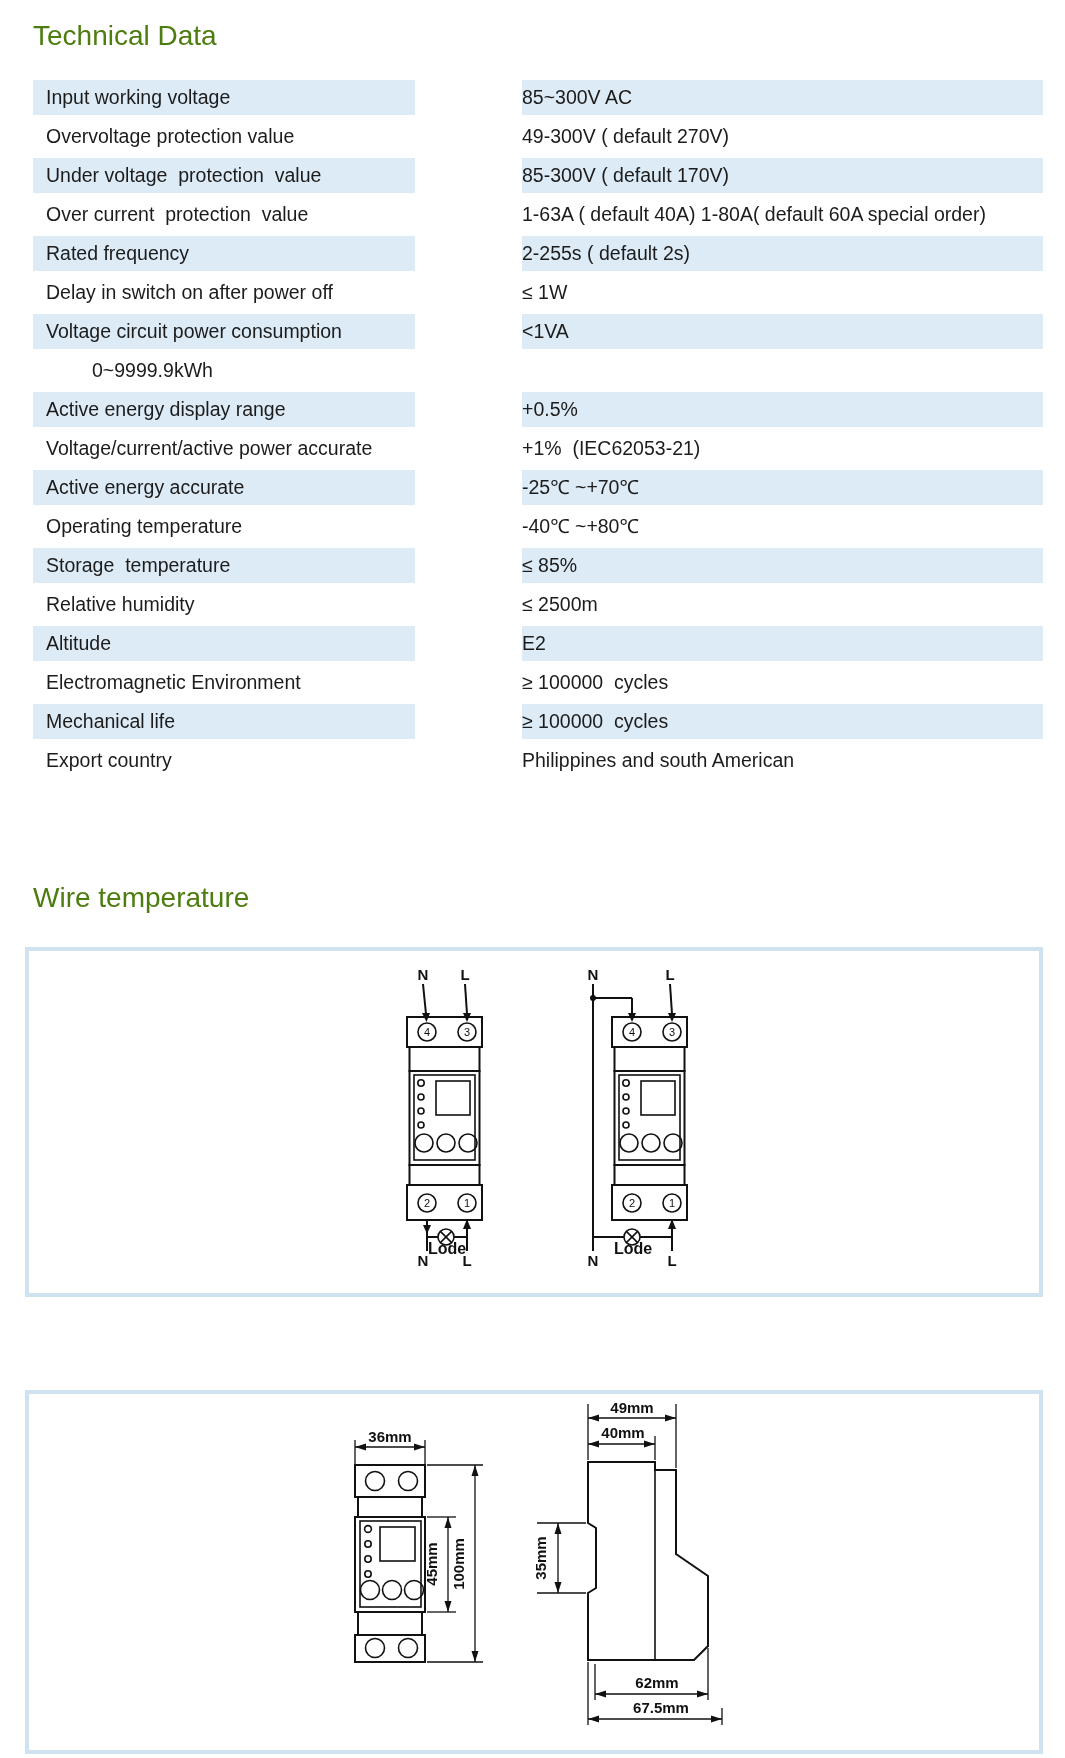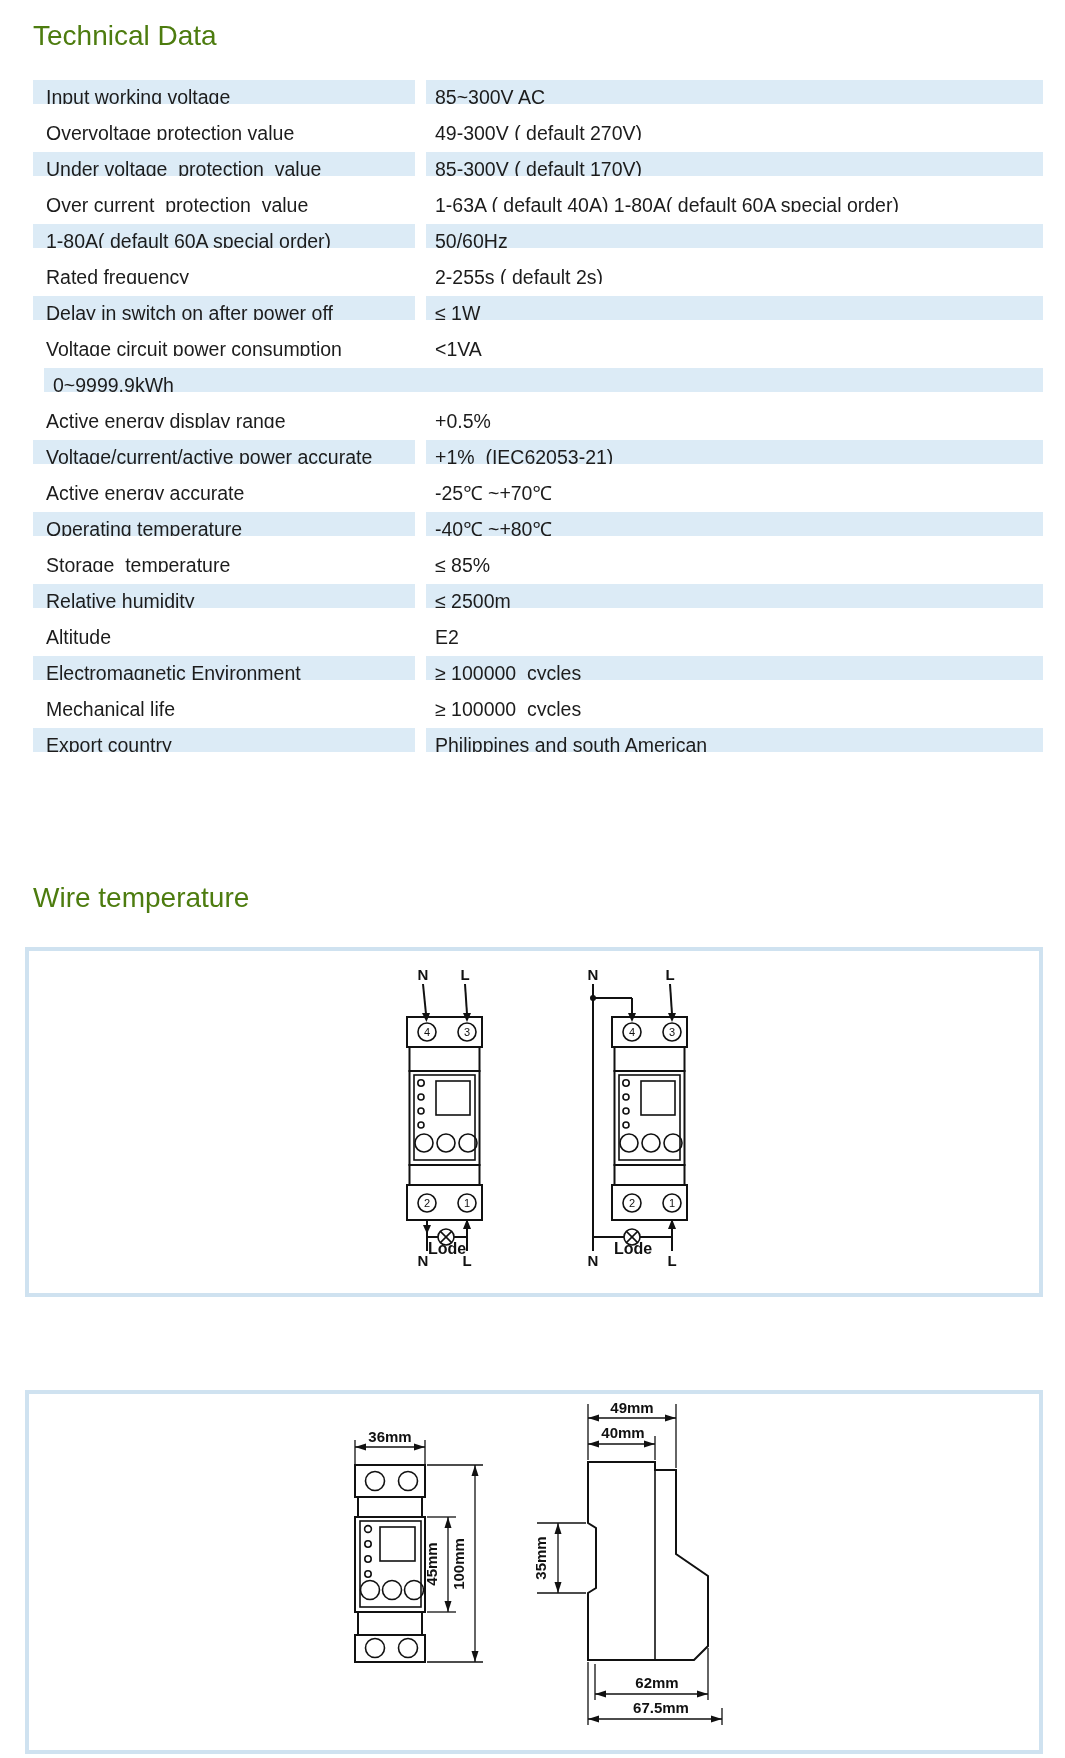--- a/index.html
+++ b/index.html
@@ -9,25 +9,25 @@
   }
   .sec-title{
     position:absolute;left:33px;margin:0;
     font-size:28px;font-weight:normal;color:#4d7c0f;letter-spacing:0px;
   }
   #tech-title{top:20px;}
   #wire-title{top:882px;}
   #outline-title{top:1388px;}
 
   #tech-table{position:absolute;left:33px;top:80px;width:1010px;}
-  .t-row{display:flex;height:24px;margin-bottom:12px;}
+  .t-row{display:flex;height:35px;margin-bottom:4px;gap:48px;}
   .t-label{width:382px;padding-left:13px;box-sizing:border-box;
     font-size:19.5px;line-height:35px;white-space:pre;overflow:hidden;}
   .t-gap{width:11px;}
-  .t-value{flex:1;padding-left:9px;box-sizing:border-box;
+  .t-value{flex:1;box-sizing:border-box;
     font-size:19.5px;line-height:35px;white-space:pre;overflow:hidden;}
   .t-row:nth-child(odd) .t-label,
   .t-row:nth-child(odd) .t-value{background:#dcebf6;}
 
   .panel{
     position:absolute;left:25px;width:1010px;background:#ffffff;
     border:4px solid #cfe2f0;
   }
   #wire-box{top:947px;height:342px;}
   #outline-box{top:1390px;height:356px;}
@@ -62,25 +62,20 @@
     </div>
     <div class="t-row">
       <div class="t-label">Under voltage  protection  value</div>
       <div class="t-gap"></div>
       <div class="t-value">85-300V ( default 170V)</div>
     </div>
     <div class="t-row">
       <div class="t-label">Over current  protection  value</div>
       <div class="t-gap"></div>
       <div class="t-value">1-63A ( default 40A) 1-80A( default 60A special order)</div>
-    </div>
-    <div class="t-row">
-      <div class="t-label">1-80A( default 60A special order)</div>
-      <div class="t-gap"></div>
-      <div class="t-value">50/60Hz</div>
     </div>
     <div class="t-row">
       <div class="t-label">Rated frequency</div>
       <div class="t-gap"></div>
       <div class="t-value">2-255s ( default 2s)</div>
     </div>
     <div class="t-row">
       <div class="t-label">Delay in switch on after power off</div>
       <div class="t-gap"></div>
       <div class="t-value">≤ 1W</div>

